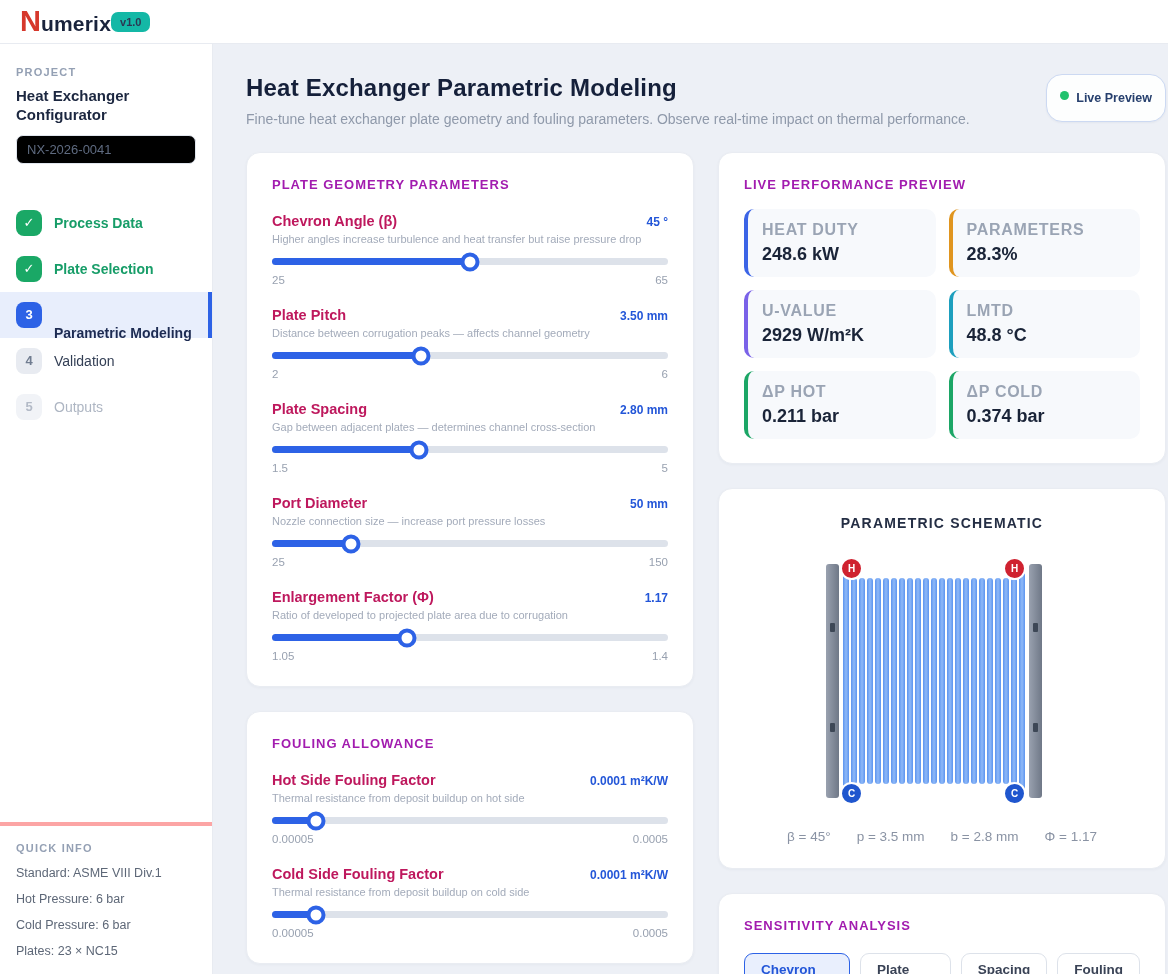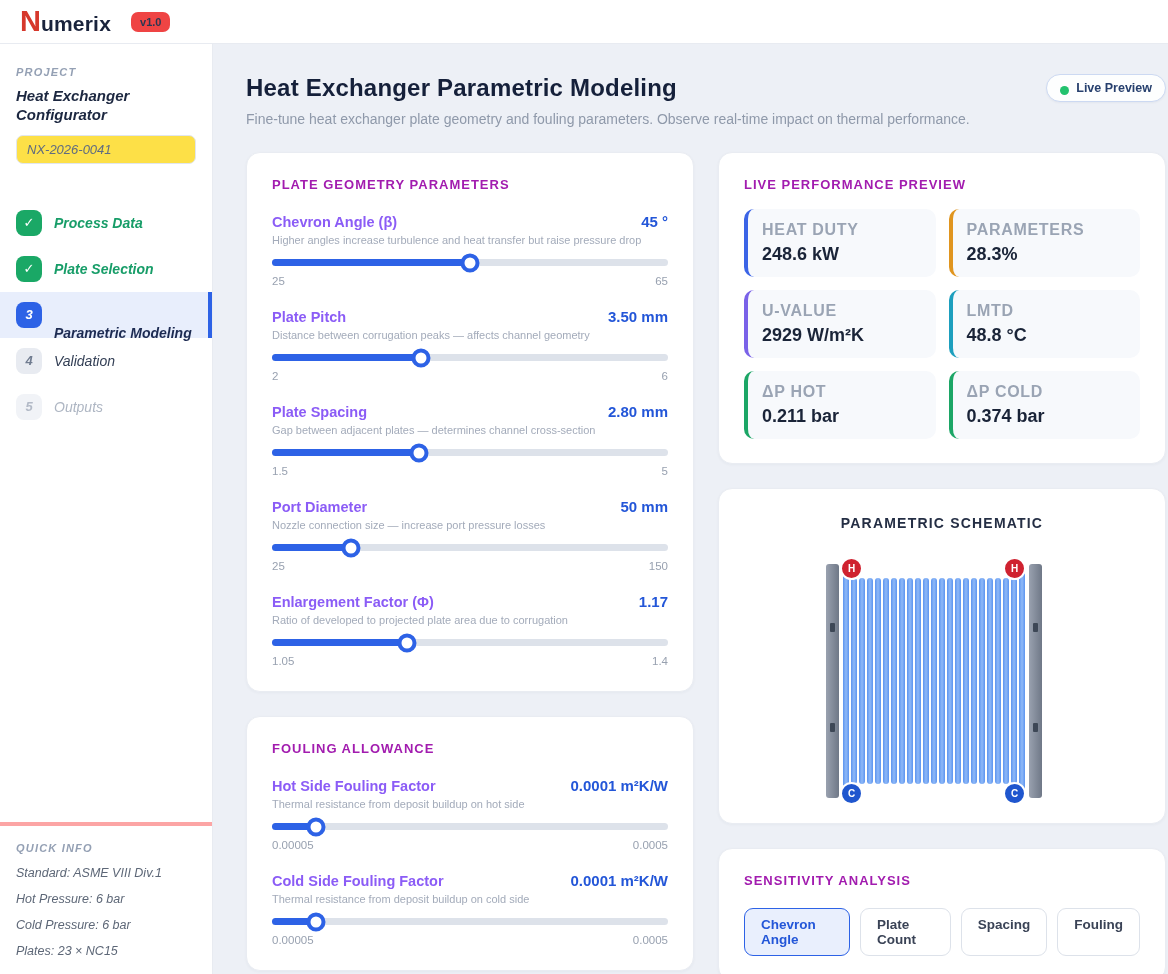--- a/index.html
+++ b/index.html
@@ -5,28 +5,28 @@
   * { margin:0; padding:0; box-sizing:border-box; }
   html,body { width:1168px; height:974px; overflow:hidden; }
   body { font-family:"Liberation Sans","DejaVu Sans",sans-serif; background:#edf0f6; color:#1c2740; }
   .page { position:relative; width:1168px; height:974px; }
 
   
   .topbar { position:absolute; top:0; left:0; width:1168px; height:44px; background:#fff; border-bottom:1px solid #e8ebf1; display:flex; align-items:center; padding-left:20px; z-index:5; }
   .brand { display:flex; align-items:baseline; }
   .brand-n { color:#d6382c; font-size:29px; font-weight:800; line-height:1; }
   .brand-rest { color:#19233c; font-size:21px; font-weight:700; letter-spacing:.2px; }
-  .ver-badge { margin-left:20px; background:#ef4444; color:#2b3752; font-size:11px; font-weight:700; padding:4px 9px; border-radius:7px; align-self:center; }
-
-  
-  .sidebar { position:absolute; top:44px; left:0; width:213px; height:930px; background:#fff; border-right:1px solid #e8ebf1; display:flex; flex-direction:column;font-style:italic; }
+  .ver-badge { margin-left:0; background:#14b8a6; color:#2b3752; font-size:11px; font-weight:700; padding:4px 9px; border-radius:7px; align-self:center; }
+
+  
+  .sidebar { position:absolute; top:44px; left:0; width:213px; height:930px; background:#fff; border-right:1px solid #e8ebf1; display:flex; flex-direction:column; }
   .side-project { padding:22px 16px 10px 16px; }
   .side-label { font-size:11px; font-weight:700; letter-spacing:1.2px; color:#94a0b4; }
   .proj-name { margin-top:9px; font-size:15px; font-weight:700; color:#1c2740; line-height:1.25; }
-  .proj-id { margin-top:10px; border:1px solid #e1e6ee; background:#fde047; border-radius:7px; padding:6px 10px; font-size:13px; color:#5f6b81; }
+  .proj-id { margin-top:10px; border:1px solid #e1e6ee; background:#000000; border-radius:7px; padding:6px 10px; font-size:13px; color:#5f6b81; }
   .steps { margin-top:26px; }
   .step { display:flex; align-items:center; gap:12px; padding:10px 16px; height:46px; cursor:pointer; }
   .step-badge { width:26px; height:26px; border-radius:8px; display:flex; align-items:center; justify-content:center; font-size:13px; font-weight:700; flex:0 0 26px; }
   .step-label { font-size:14px; font-weight:600; }
   .step.done .step-badge { background:#1aa866; color:#fff; }
   .step.done .step-label { color:#179d68; }
   .step.active { background:#e8eefc; border-right:4px solid #2d62e6; }
   .step.active .step-badge { background:#2d62e6; color:#fff; }
   .step.active .step-label { color:#1d2b52; font-weight:700;margin-top:36px; }
   .step.todo .step-badge { background:#e8ebf1; color:#707c90; }
@@ -35,33 +35,33 @@
   .step.disabled .step-label { color:#aeb6c3; font-weight:500; }
   .side-spacer { flex:1; }
   .quick-info { border-top:4px solid #fca5a5; padding:16px; }
   .qi-line { margin-top:12px; font-size:12.5px; color:#5d6777; }
 
   
   .main { position:absolute; top:44px; left:213px; width:955px; height:930px; padding:30px 3px 0 33px; }
   .head-row { display:flex; align-items:flex-start; justify-content:space-between; width:920px; }
   .page-title { font-size:24px; font-weight:800; color:#15203a; letter-spacing:.2px; }
   .page-sub { margin-top:9px; font-size:14px; color:#8f99aa; width:760px; }
-  .live-pill { display:flex; align-items:flex-end; gap:7px; background:#fdfefe; border:1px solid #ccd9f2; border-radius:16px; padding:6px 13px; font-size:12.5px; font-weight:600; color:#27406e; box-shadow:0 1px 2px rgba(30,50,90,.05); }
+  .live-pill { display:flex; align-items:flex-start; gap:7px; background:#fdfefe; border:1px solid #ccd9f2; border-radius:16px; padding:16px 13px; font-size:12.5px; font-weight:600; color:#27406e; box-shadow:0 1px 2px rgba(30,50,90,.05); }
   .live-dot { width:9px; height:9px; border-radius:50%; background:#22c26e; }
 
   .cols { display:flex; gap:24px; margin-top:25px; width:920px; }
   .col { width:448px; display:flex; flex-direction:column; gap:24px; }
   .card { background:#fff; border:1px solid #e9ecf2; border-radius:14px; box-shadow:0 1px 3px rgba(25,40,70,.04); padding:24px 25px; }
   .card-title { font-size:13px; font-weight:700; letter-spacing:1px; color:#a21caf; }
 
   
   .sld { margin-top:21px; }
   .sld-row { display:flex; justify-content:space-between; align-items:baseline; }
-  .sld-label { font-size:14.5px; font-weight:700; color:#8b5cf6; }
-  .sld-value { font-size:15px; font-weight:700; color:#2356d8; }
+  .sld-label { font-size:14.5px; font-weight:700; color:#be185d; }
+  .sld-value { font-size:12px; font-weight:700; color:#2356d8; }
   .sld-desc { margin-top:4px; font-size:11px; color:#a3abba; }
   .sld-track { position:relative; margin-top:13px; height:7px; border-radius:4px; background:#dde2ea; cursor:pointer; }
   .sld-fill { position:absolute; left:0; top:0; height:7px; border-radius:4px; background:#2d62e6; }
   .sld-handle { position:absolute; top:50%; transform:translate(-50%,-50%); width:19px; height:19px; border-radius:50%; background:#fff; border:4.5px solid #2d62e6; cursor:grab; }
   .sld-minmax { display:flex; justify-content:space-between; margin-top:9px; font-size:11.5px; color:#98a1b0; }
 
   
   .metrics { display:grid; grid-template-columns:1fr 1fr; gap:13px; margin-top:17px; }
   .metric { background:#f7f9fc; border-radius:10px; border-left:4px solid #3b64e6; padding:12px 14px; }
   .metric-label { font-size:16px; font-weight:700; letter-spacing:.7px; color:#9aa4b4; }
@@ -345,20 +345,26 @@
               </div>
             <div class="frame">
                 <span class="bolt b1"></span>
                 <span class="bolt b2"></span>
               </div>
             <div class="node hot nl">H</div>
             <div class="node hot nr">H</div>
             <div class="node cold nl">C</div>
             <div class="node cold nr">C</div>
           </div>
+          <div class="schem-caption">
+            <span>β = 45°</span>
+            <span>p = 3.5 mm</span>
+            <span>b = 2.8 mm</span>
+            <span>Φ = 1.17</span>
+          </div>
         </div>
 
         <div class="card">
           <div class="card-title">SENSITIVITY ANALYSIS</div>
           <div class="tabs">
             <div class="tab active">Chevron Angle</div>
             <div class="tab">Plate Count</div>
             <div class="tab">Spacing</div>
             <div class="tab">Fouling</div>
           </div>

